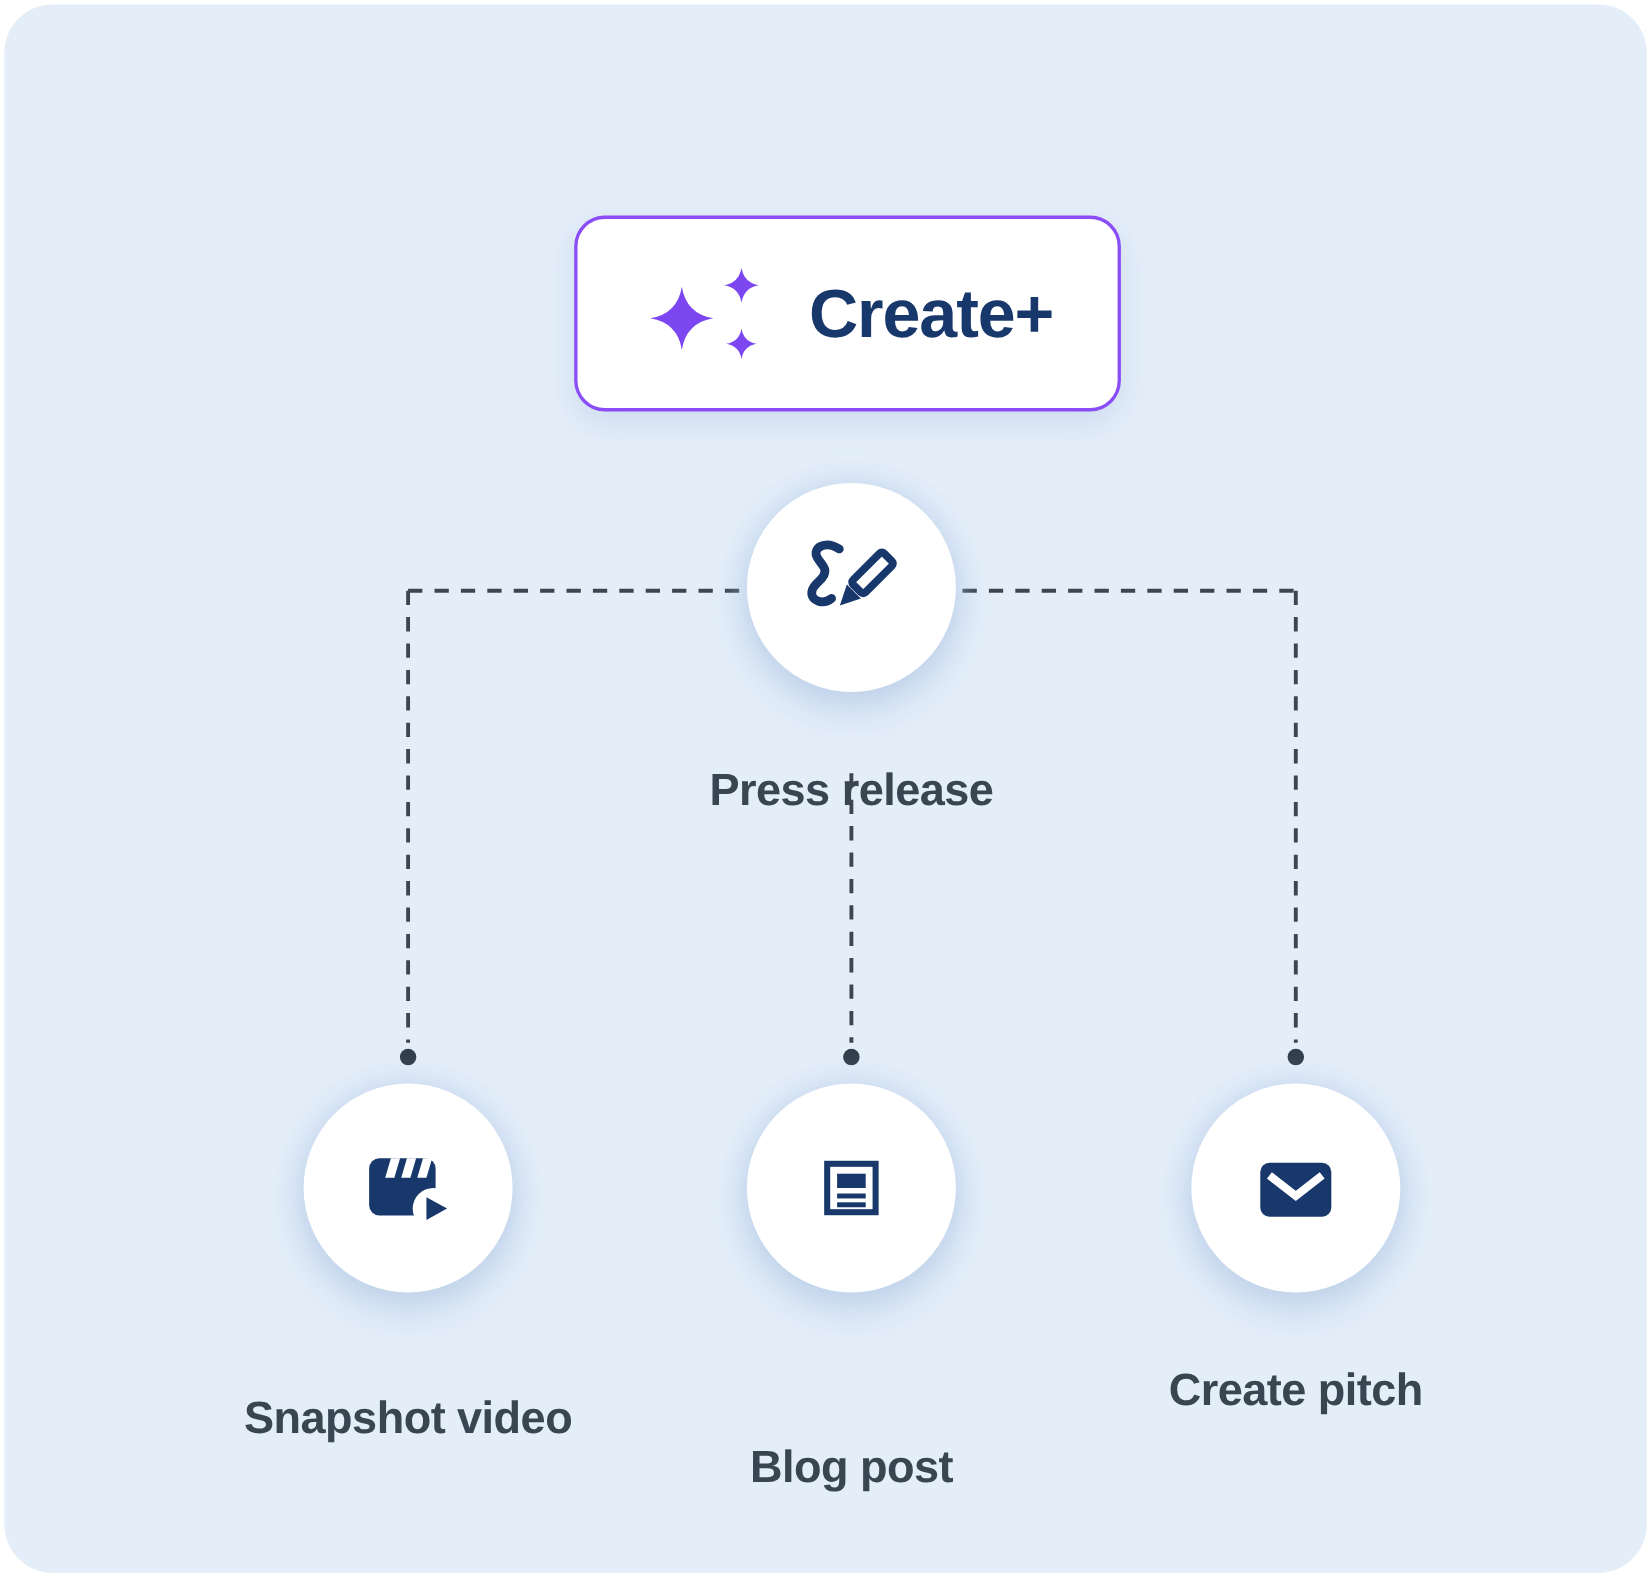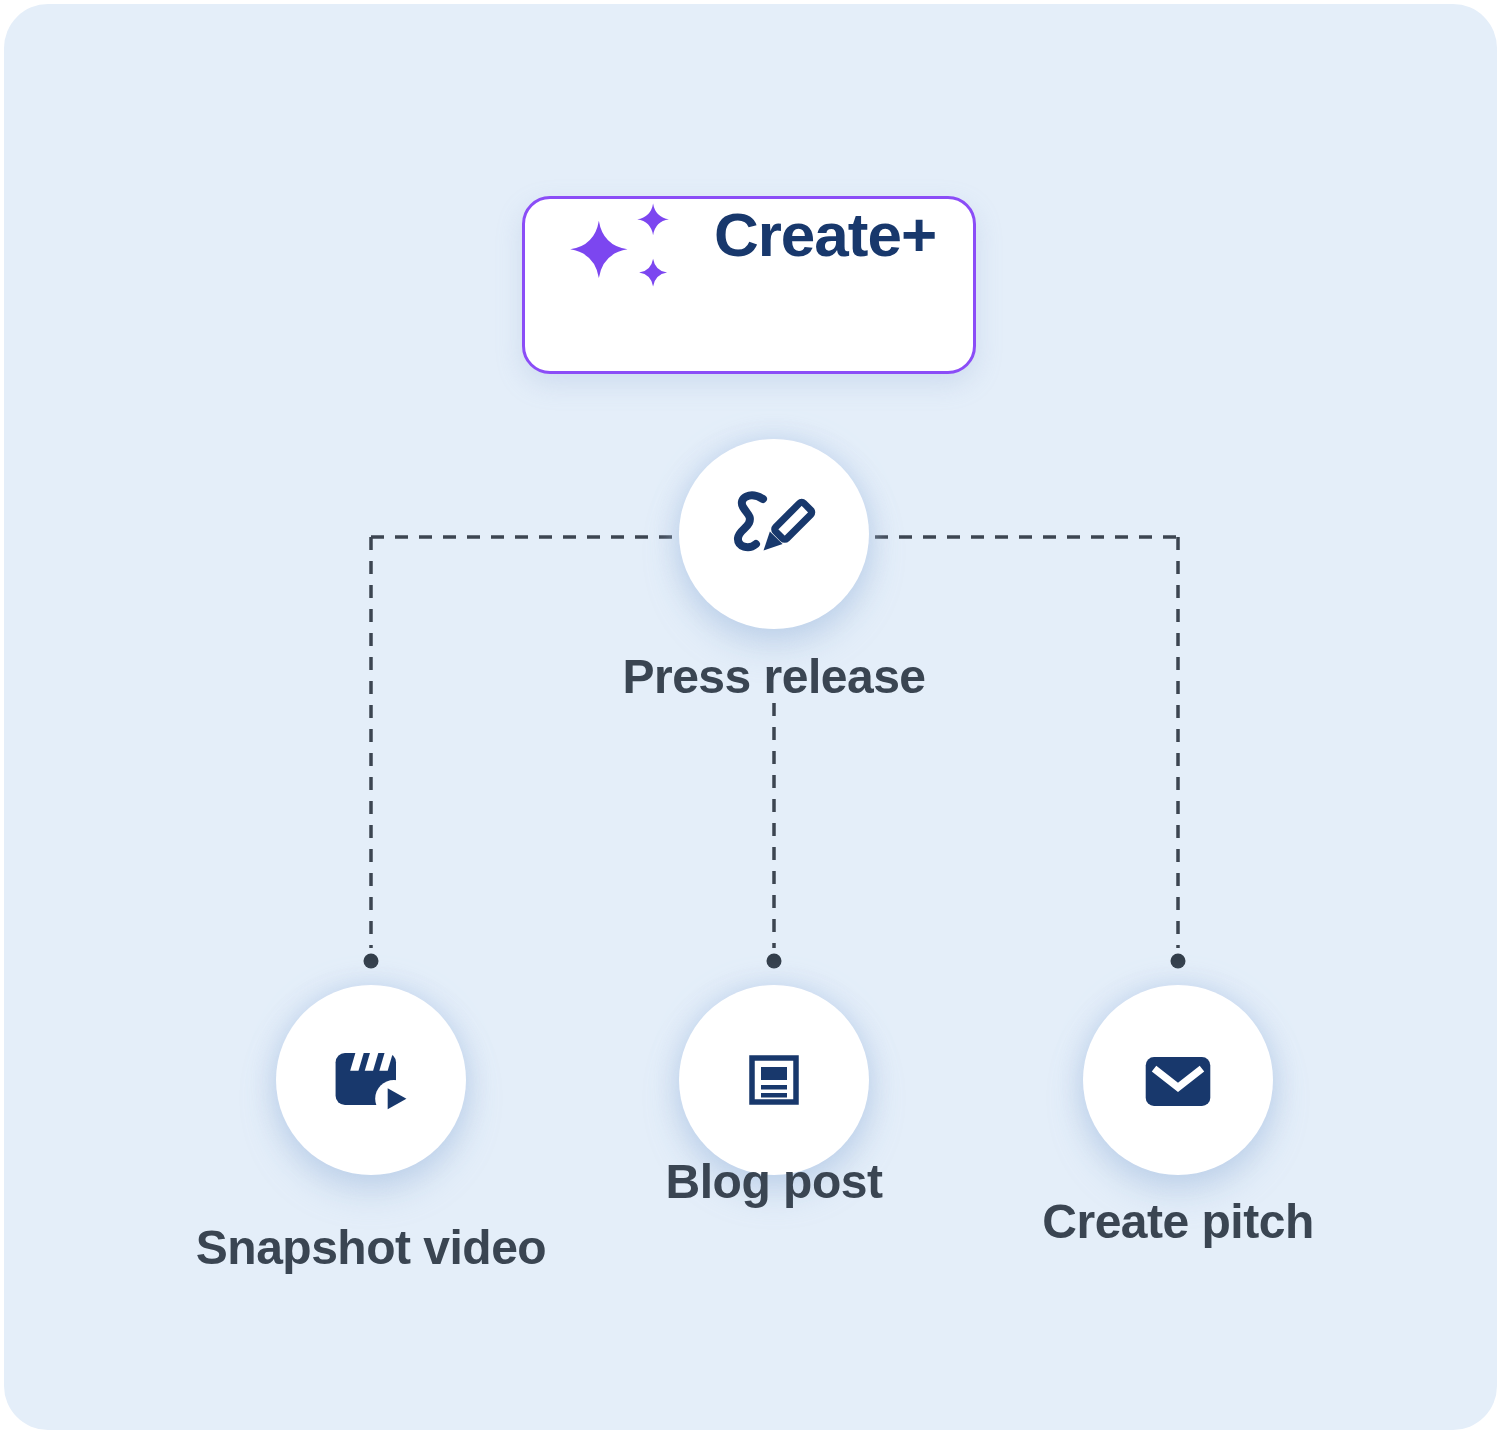--- a/index.html
+++ b/index.html
@@ -15,42 +15,42 @@
   }
   html,body{margin:0;padding:0;background:var(--page-bg);}
   .page{position:relative;width:1501px;height:1433px;background:var(--page-bg);
     font-family:"Liberation Sans","DejaVu Sans",sans-serif;overflow:hidden;}
   .panel{position:absolute;left:4px;top:4px;right:4px;bottom:3px;
     background:var(--panel-bg);border-radius:44px;}
   .connectors{position:absolute;left:0;top:0;width:1501px;height:1433px;z-index:1;}
   .connectors .dash{fill:none;stroke:var(--connector);stroke-width:3.5;
     stroke-dasharray:13 11;}
   .connectors .dot{fill:var(--dot);stroke:none;}
-  .create-card{position:absolute;left:518px;top:192px;width:454px;height:178px;
+  .create-card{position:absolute;left:518px;top:192px;width:497px;height:178px;
     box-sizing:border-box;background:#fff;border:3.5px solid var(--purple-border);
-    border-radius:28px;display:flex;align-items:flex-start;justify-content:center;
+    border-radius:28px;display:flex;align-items:center;justify-content:center;
     gap:26px;z-index:2;box-shadow:0 10px 26px rgba(150,175,215,0.28);cursor:pointer;}
   .create-label{font-size:62px;font-weight:700;color:var(--navy);letter-spacing:-1px;}
   .sparkles{width:126px;height:92px;display:block;}
   .sparkles path{fill:var(--sparkle-purple);}
   .node{position:absolute;width:190px;height:190px;border-radius:50%;
     background:var(--node-bg);display:flex;align-items:center;justify-content:center;
     z-index:2;box-shadow:0 0 26px rgba(178,202,232,0.65),0 18px 34px rgba(148,178,214,0.35);}
   .node svg{display:block;}
   .icon-fill{fill:var(--navy);}
   .icon-stroke{fill:none;stroke:var(--navy);}
   .node-label{position:absolute;width:460px;text-align:center;z-index:2;
-    font-size:48px;font-weight:700;color:var(--label);letter-spacing:-0.5px;}
+    font-size:41px;font-weight:700;color:var(--label);letter-spacing:-0.5px;margin-top:46px;}
   
   .node-root{left:675px;top:435px;}
   .label-root{left:540px;top:645px;}
   .node-video{left:272px;top:981px;}
   .label-video{left:137px;top:1216px;}
   .node-blog{left:675px;top:981px;}
-  .label-blog{left:540px;top:1150px;}
+  .label-blog{left:540px;top:1260px;}
   .node-media{left:1079px;top:981px;}
   .label-media{left:944px;top:1190px;}
 </style>
 </head>
 <body>
 
 <div class="page">
   <div class="panel">
 
     <svg class="connectors" viewBox="0 0 1501 1433" aria-hidden="true">

